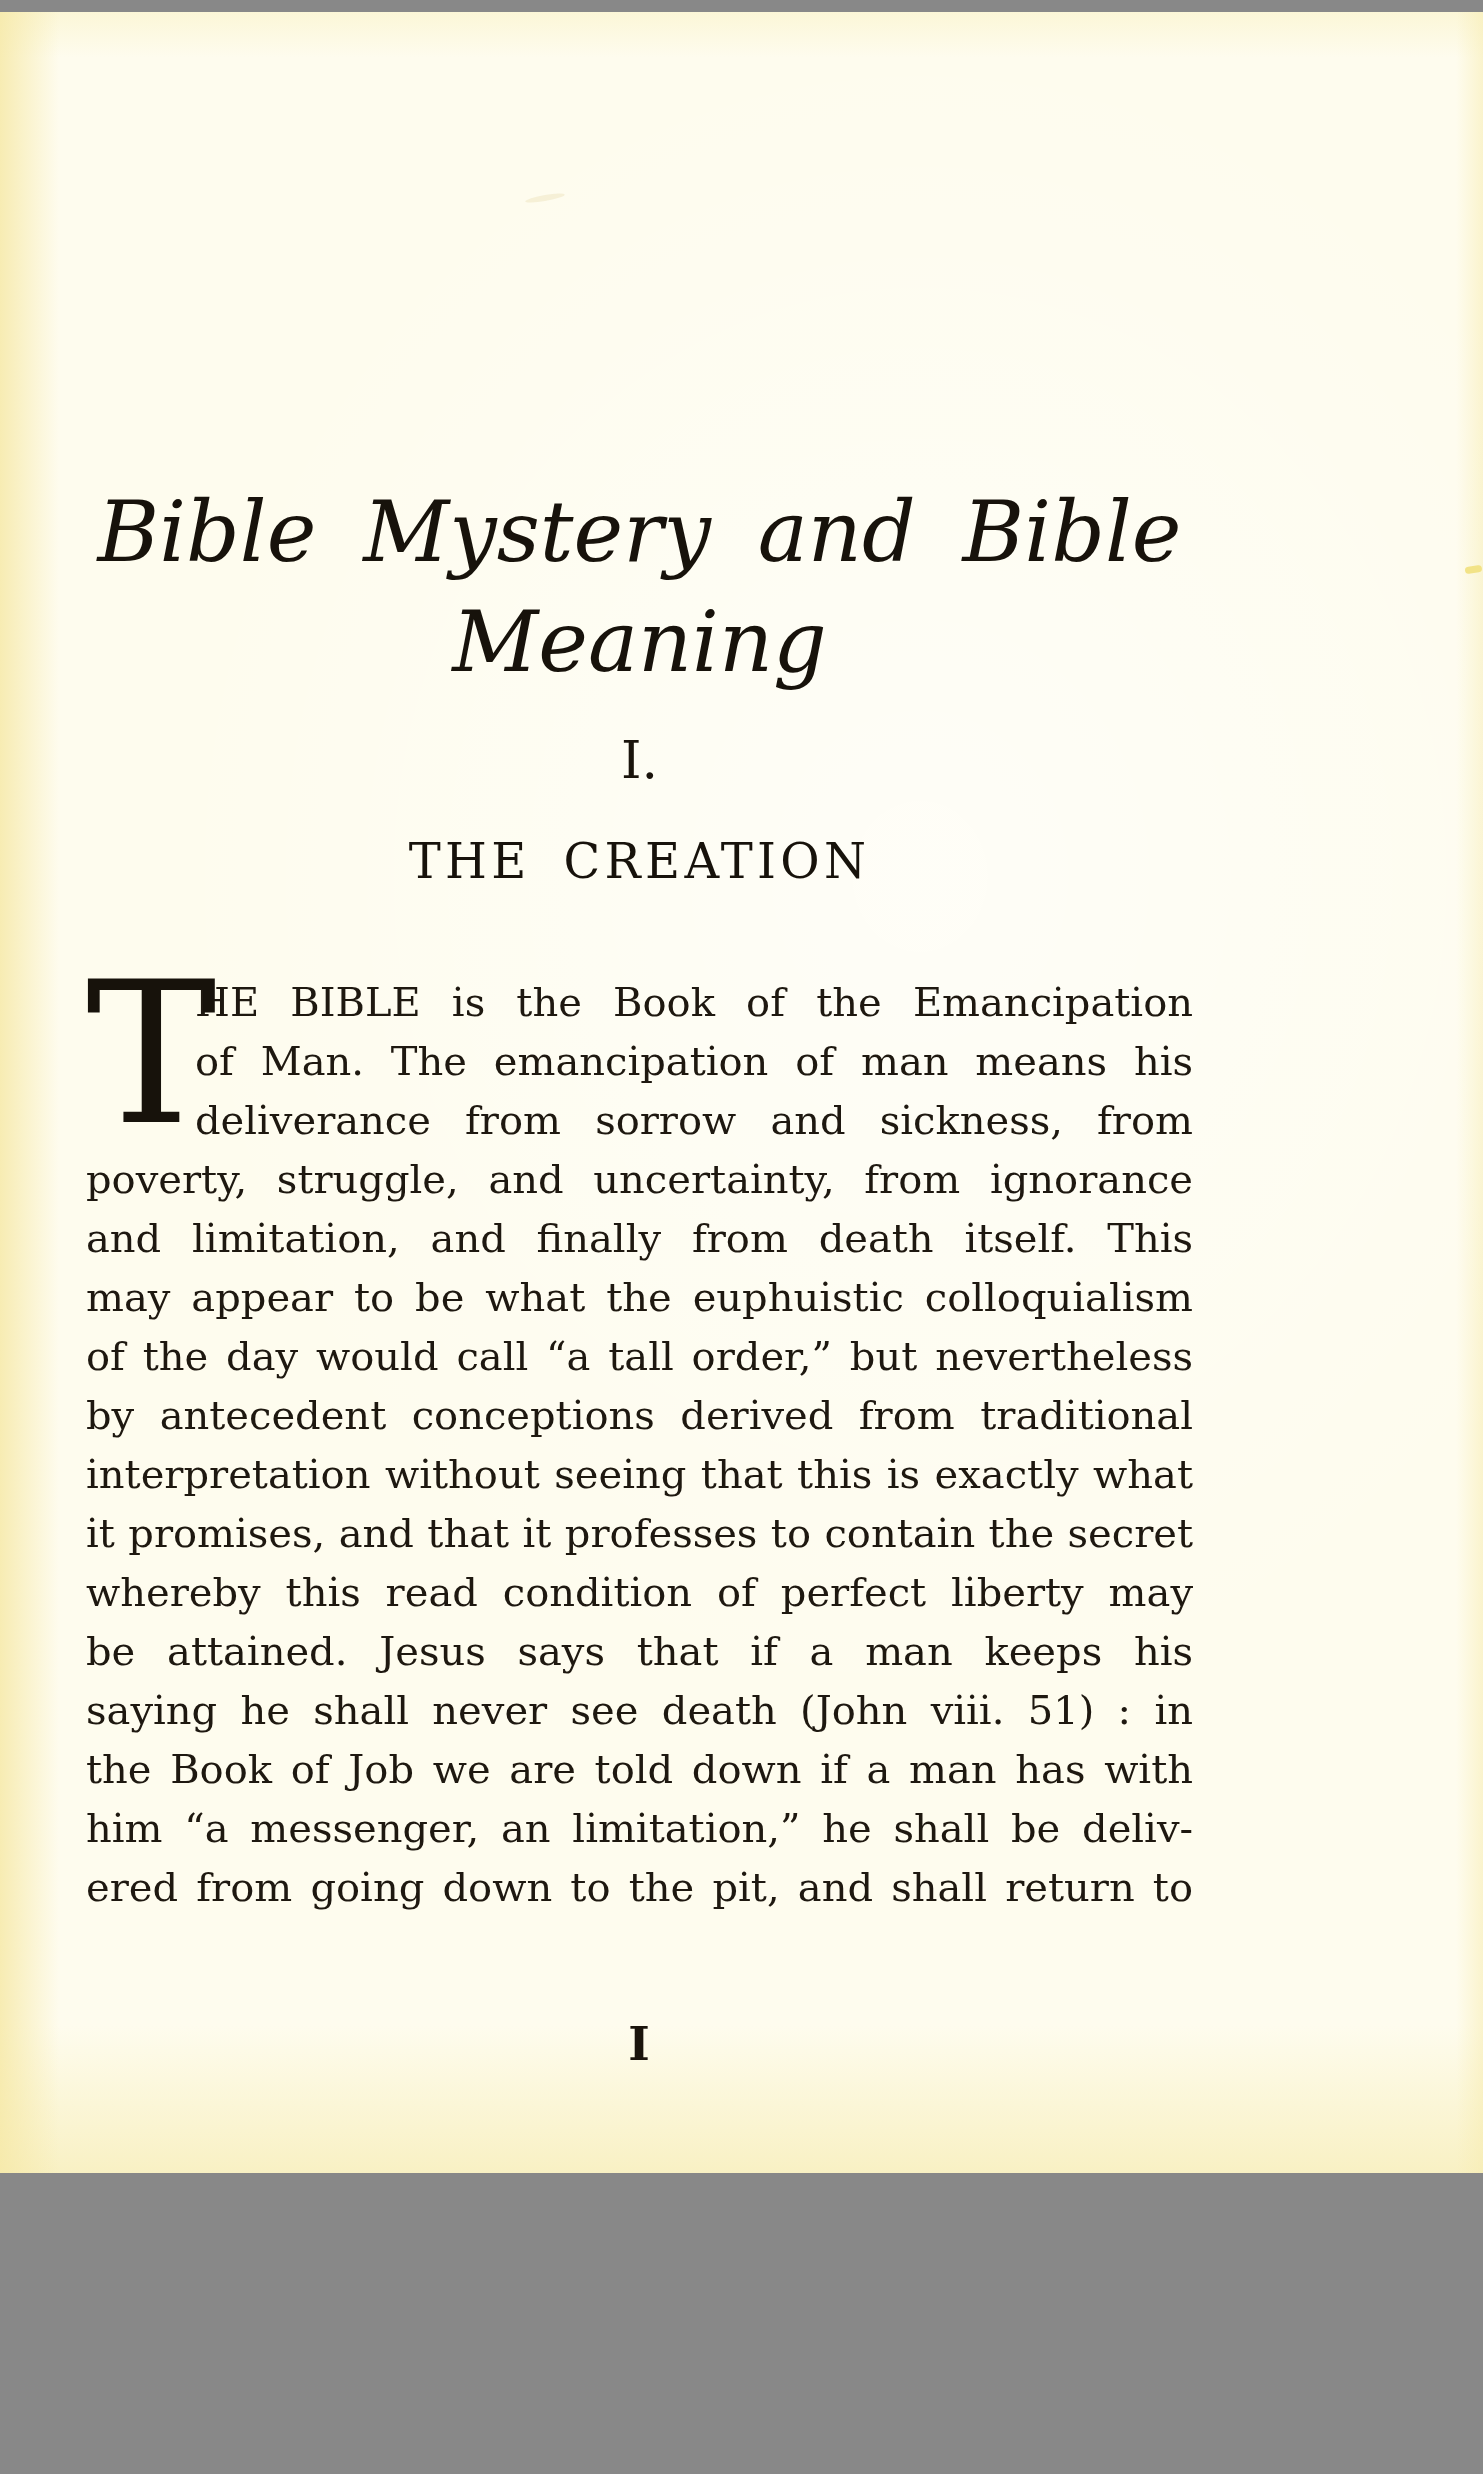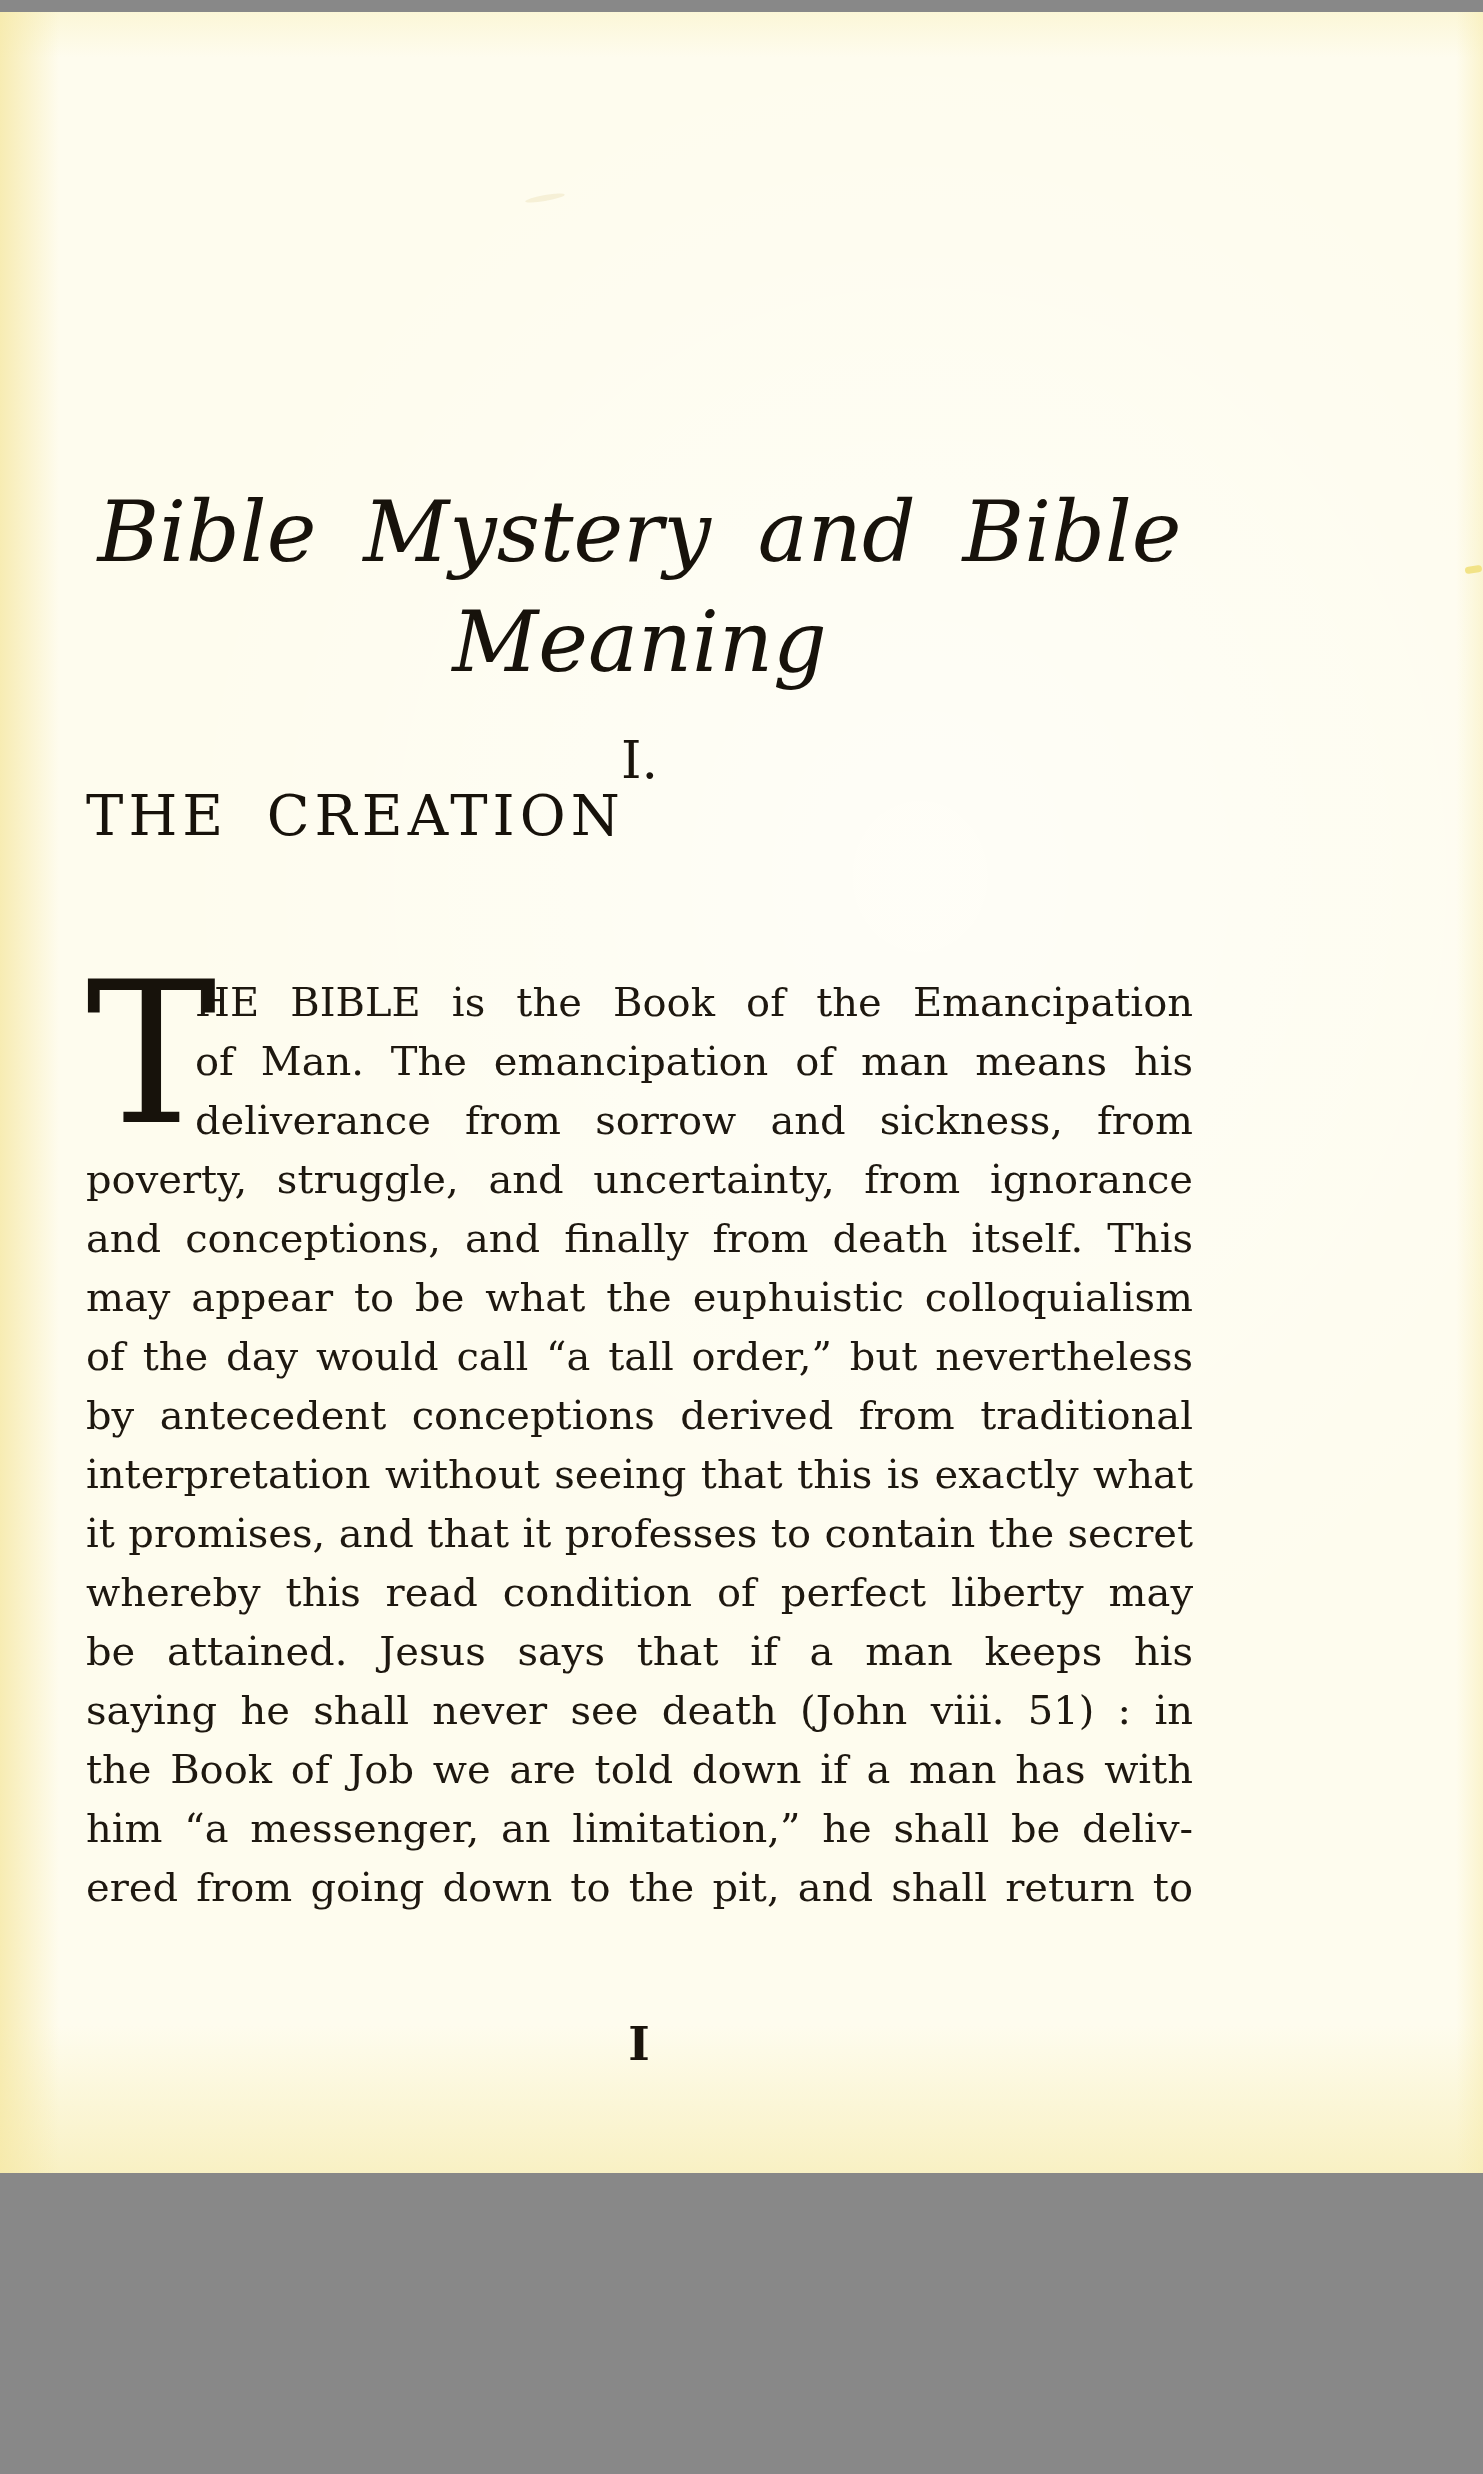--- a/index.html
+++ b/index.html
@@ -37,22 +37,23 @@
     position: absolute;
     left: 86px; top: 719px; width: 1107px;
     text-align: center;
     font-size: 52px;
     line-height: 59px;
     color: #1a140c;
   }
 
   .chapter-heading {
     position: absolute;
-    left: 86px; top: 772px; width: 1107px;
-    font-size: 56px;
+    left: 86px; top: 818px; width: 1107px;
+    text-align: center;
+    font-size: 48px;
     line-height: 63px;
     letter-spacing: 0.09em;
     word-spacing: 0.28em;
     color: #17120b;
   }
 
   .body-text {
     position: absolute;
     left: 86px; top: 961px; width: 1107px;
     font-size: 40px;
@@ -129,21 +130,21 @@
   <div class="chapter-heading">THE CREATION</div>
 
   <div class="body-text">
     <div class="drop-cap-box">
       <span class="drop-cap-glyph">T</span>
     </div>
     <div class="body-line">HE BIBLE is the Book of the Emancipation</div>
     <div class="body-line">of Man. The emancipation of man means his</div>
     <div class="body-line">deliverance from sorrow and sickness, from</div>
     <div class="body-line">poverty, struggle, and uncertainty, from ignorance</div>
-    <div class="body-line">and conceptions, and finally from death itself. This</div>
+    <div class="body-line">and limitation, and finally from death itself. This</div>
     <div class="body-line">may appear to be what the euphuistic colloquialism</div>
     <div class="body-line">of the day would call “a tall order,” but nevertheless</div>
     <div class="body-line">by antecedent conceptions derived from traditional</div>
     <div class="body-line">interpretation without seeing that this is exactly what</div>
     <div class="body-line">it promises, and that it professes to contain the secret</div>
     <div class="body-line">whereby this read condition of perfect liberty may</div>
     <div class="body-line">be attained. Jesus says that if a man keeps his</div>
     <div class="body-line">saying he shall never see death (John viii. 51) : in</div>
     <div class="body-line">the Book of Job we are told down if a man has with</div>
     <div class="body-line">him “a messenger, an limitation,” he shall be deliv-</div>

